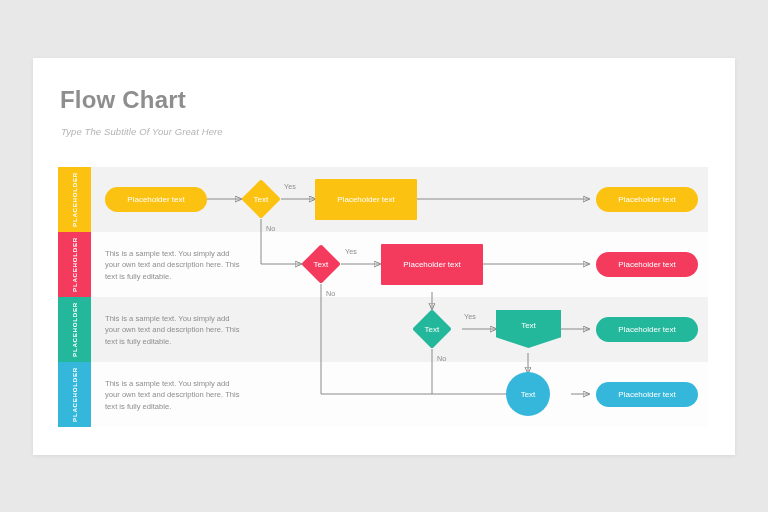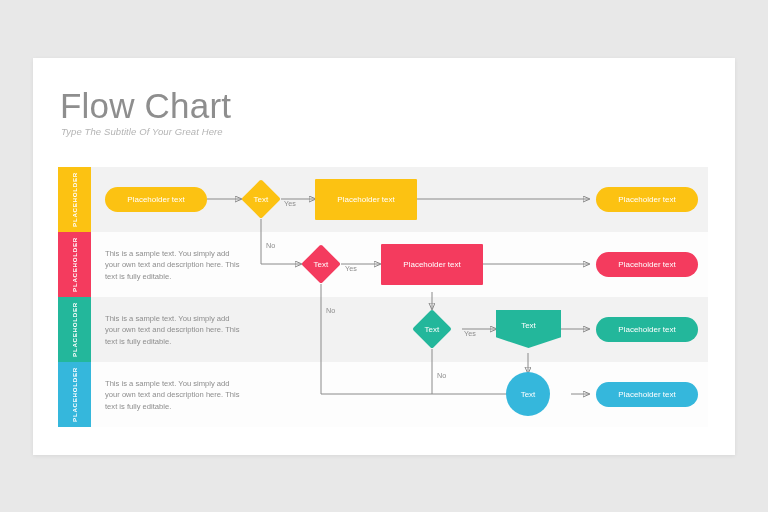--- a/index.html
+++ b/index.html
@@ -11,21 +11,21 @@
   }
   #slide{
     position:absolute;
     left:33px;top:58px;
     width:702px;height:397px;
     background:#ffffff;
     box-shadow:0 1px 4px rgba(0,0,0,0.07);
   }
   #title{
     position:absolute;left:27px;top:28px;
-    font-size:35px;color:#8e8e8e;font-weight:400;
+    font-size:24px;color:#8e8e8e;font-weight:700;
     letter-spacing:0.2px;
   }
   #subtitle{
     position:absolute;left:28px;top:68px;
     font-size:9.5px;color:#b4b4b4;font-weight:400;
     letter-spacing:0.1px;
     font-style:italic;
   }
   #grid{
     position:absolute;left:25px;top:109px;
@@ -59,21 +59,21 @@
   .circle{border-radius:50%;}
   .diamond{
     transform:rotate(45deg);
     border-radius:2px;
   }
   .diamond > span{transform:rotate(-45deg);display:block;}
   .penta{
     clip-path:polygon(0% 0%,100% 0%,100% 72%,50% 100%,0% 72%);
   }
   .lbl{
-    position:absolute;font-size:7.2px;color:#8d8d8d;margin-top:17px;
+    position:absolute;font-size:7.2px;color:#8d8d8d;
   }
   svg.wires{position:absolute;left:0;top:0;width:650px;height:260px;overflow:visible;}
   svg.wires line, svg.wires path{stroke:#8a8a8a;stroke-width:1;fill:none;}
 </style>
 </head>
 <body>
 
 <div id="slide">
 
   <div id="title">Flow Chart</div>

